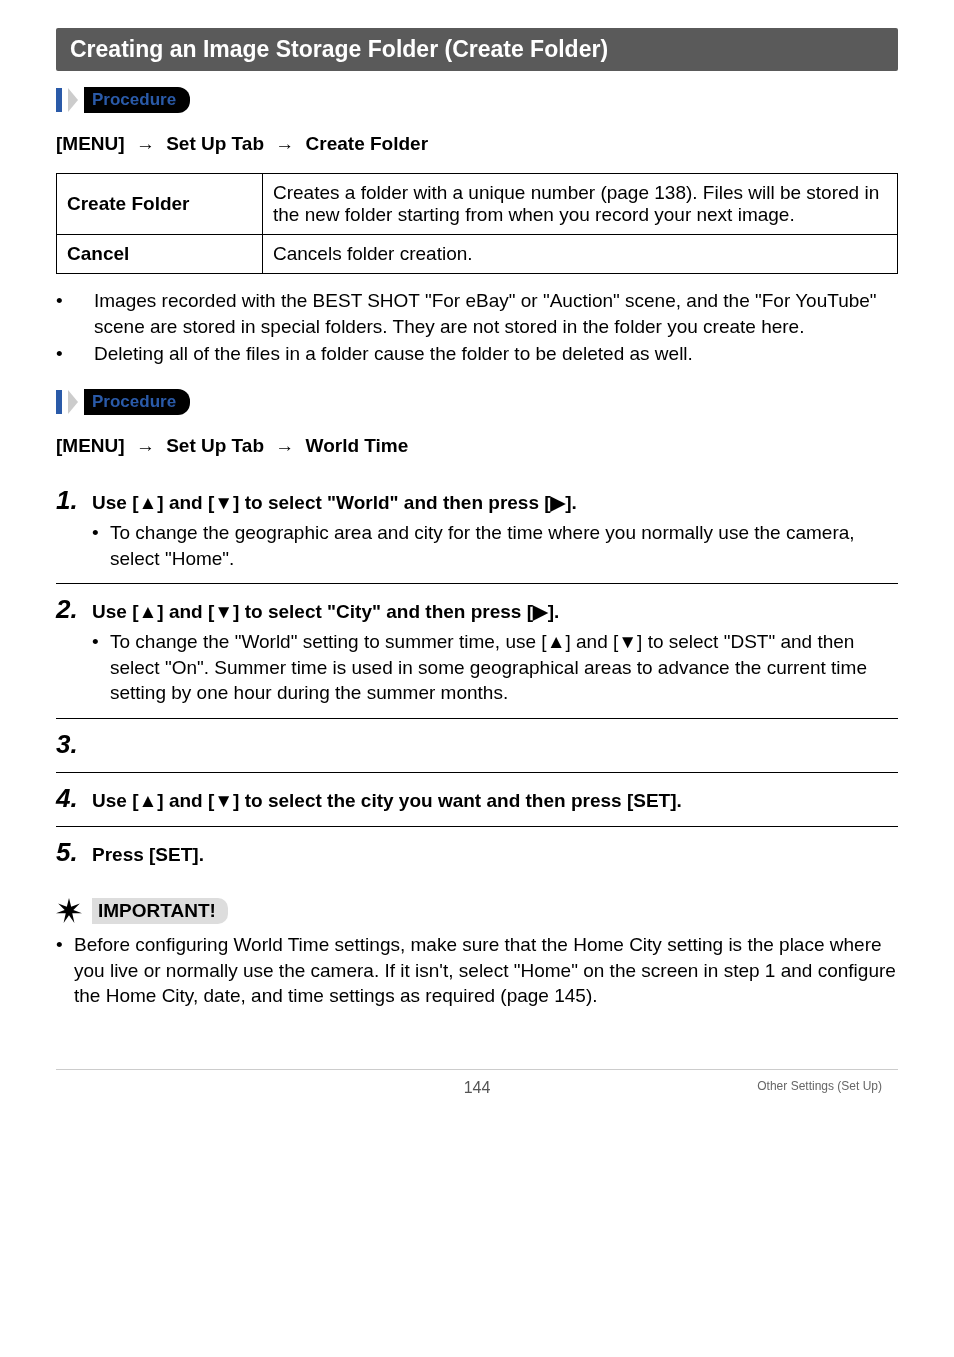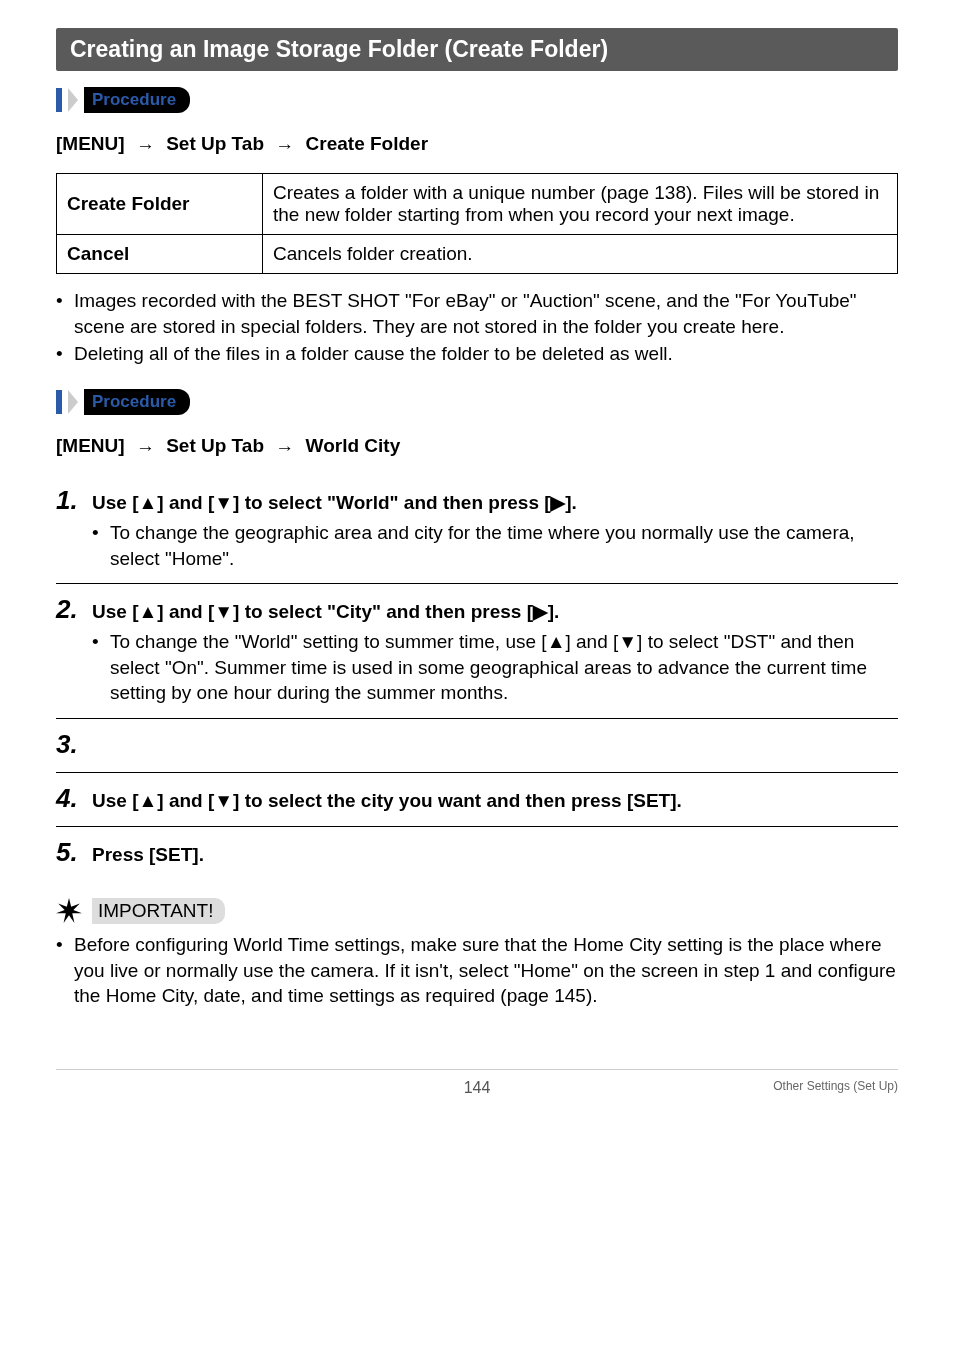--- a/index.html
+++ b/index.html
@@ -69,21 +69,21 @@
   .bullets {
     font-size: 19px;
     line-height: 1.35;
     margin-bottom: 22px;
   }
   .bullets .bi {
     display: flex;
     margin-bottom: 2px;
   }
   .bullets .dot { width: 18px; flex-shrink: 0; }
-  .bullets .txt { flex: 1; }
+  .bullets .txt { flex: 1; margin-left: 20px; }
 
   .para {
     font-size: 19px;
     line-height: 1.35;
     margin-bottom: 16px;
   }
 
   .step {
     border-bottom: 1px solid #000;
     padding: 10px 0 12px 0;
@@ -126,21 +126,21 @@
     margin: 18px 0 8px 0;
   }
   .burst {
     width: 26px;
     height: 26px;
     position: relative;
     margin-right: 10px;
   }
   .burst svg { width: 26px; height: 26px; display: block; }
   .important-label {
-    font-weight: normal;
+    font-weight: bold;
     font-size: 19px;
     color: #000;
     background: #ddd;
     padding: 2px 12px 2px 6px;
     border-radius: 0 10px 10px 0;
   }
 
   .imp-body {
     font-size: 19px;
     line-height: 1.35;
@@ -166,21 +166,21 @@
     left: 0; right: 0; top: 0;
     height: 1px;
     background: #ccc;
   }
   .footer .pg {
     font-size: 16px;
     color: #555;
   }
   .footer .sect {
     position: absolute;
-    right: 0;
+    right: 16px;
     font-size: 12px;
     color: #666;
   }
 </style>
 </head>
 <body>
 <div class="page">
 
 <div class="section-bar">Creating an Image Storage Folder (Create Folder)</div>
 
@@ -227,21 +227,21 @@
   <div class="proc-bar"></div>
   <div class="proc-arrow"></div>
   <div class="proc-label">Procedure</div>
 </div>
 
 <div class="menu-path">
   <span>[MENU]</span>
   <span class="arrow glyph">→</span>
   <span>Set Up Tab</span>
   <span class="arrow glyph">→</span>
-  <span>World City</span>
+  <span>World Time</span>
 </div>
 
 
 <div class="step">
   <div class="step-head">
     <div class="step-num">1.</div>
     <div class="step-title">
       <span>Use [</span><span class="glyph">▲</span><span>] and [</span><span class="glyph">▼</span><span>] to select "World" and then press [</span><span class="glyph">▶</span><span>].</span>
     </div>
   </div>

